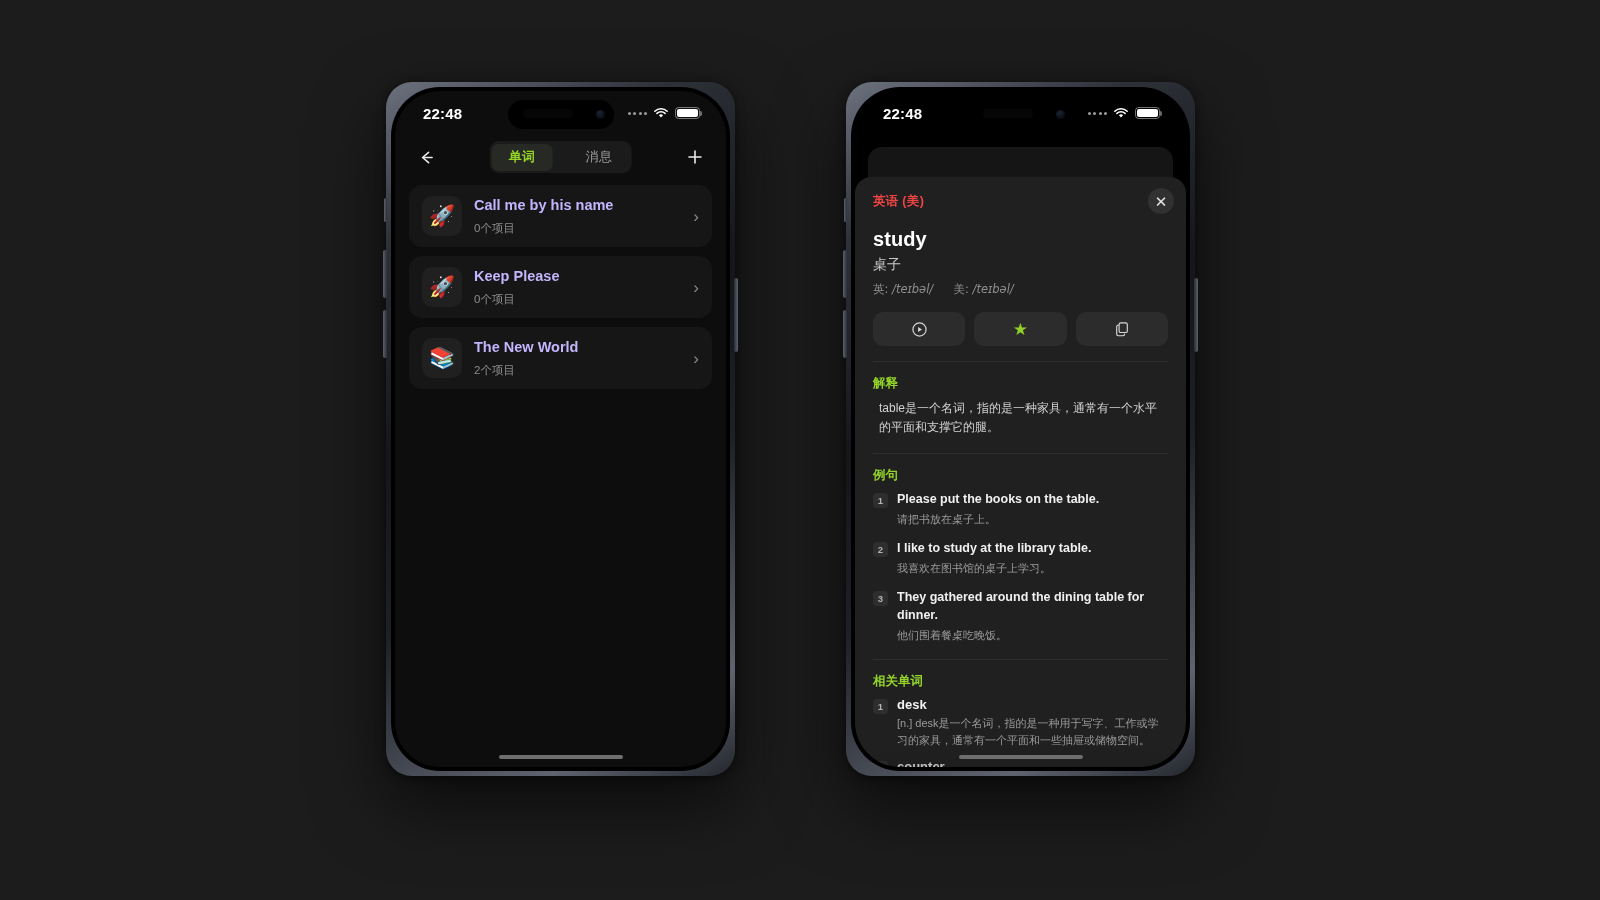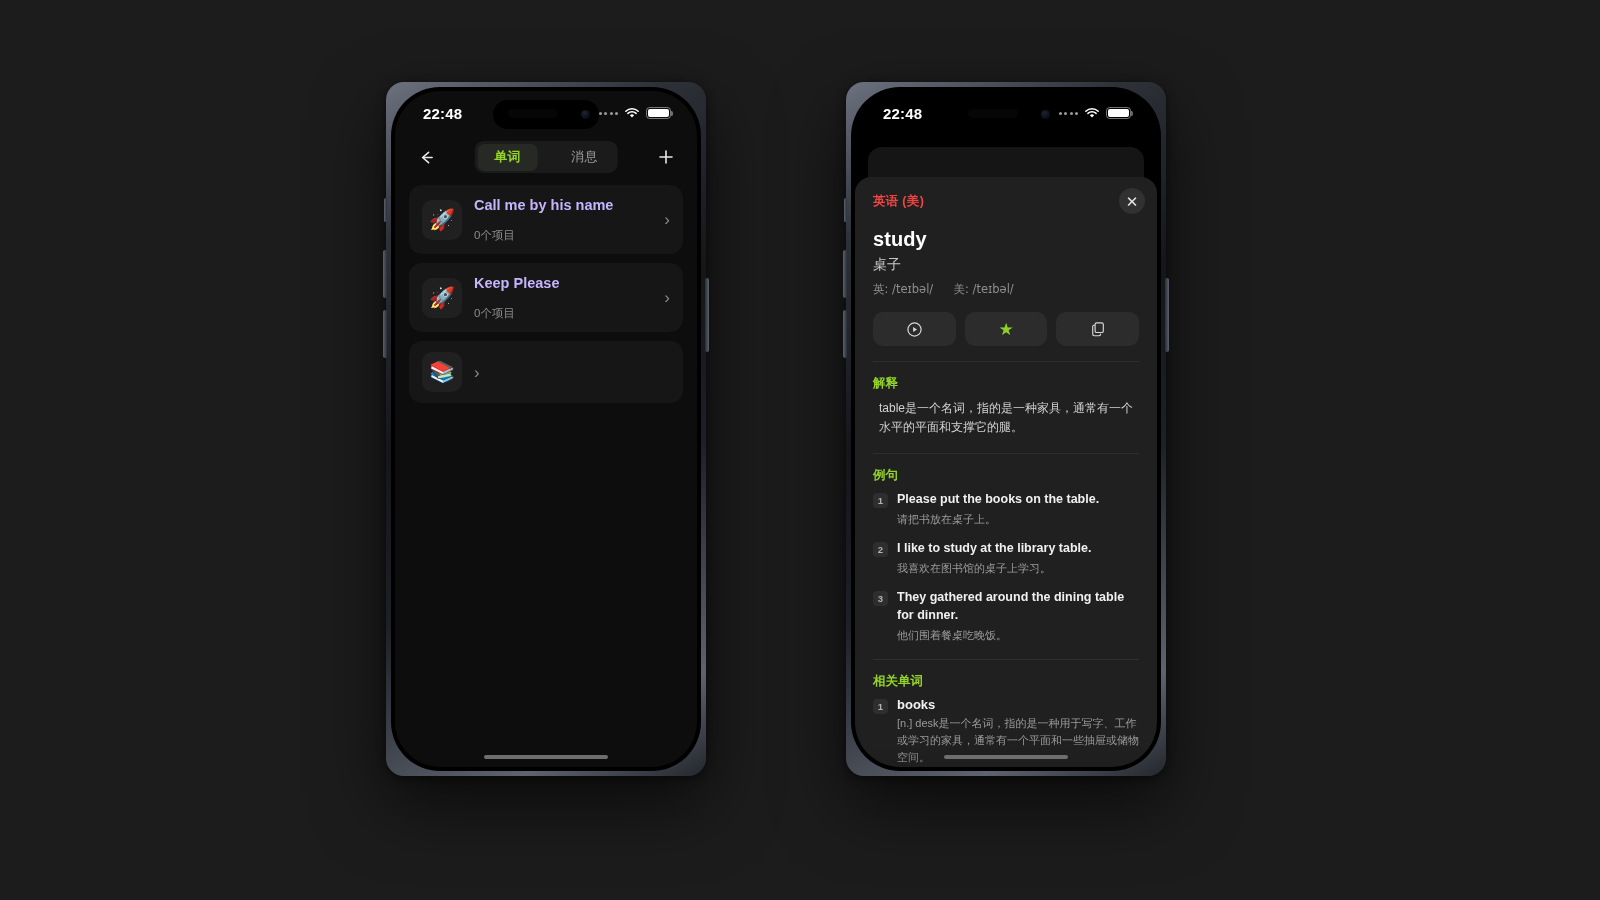--- a/index.html
+++ b/index.html
@@ -7,22 +7,22 @@
   body {
     background:#1c1c1c;
     font-family:"Liberation Sans","DejaVu Sans",sans-serif;
     position:relative;
   }
   .stage { position:absolute; inset:0; }
 
   
   .phone {
     position:absolute;
-    width:320px; height:694px;
-    border-radius:18px;
+    width:349px; height:694px;
+    border-radius:26px;
     background:linear-gradient(150deg,#6d7280 0%,#2d3138 18%,#14161a 42%,#1d2026 62%,#5e636f 88%,#23262c 100%);
     padding:5px;
     box-shadow:0 28px 70px rgba(0,0,0,.62), 0 2px 10px rgba(0,0,0,.5);
   }
   .phone-inner {
     width:100%; height:100%;
     border-radius:49px;
     background:#000;
     padding:4px;
     overflow:hidden;
@@ -115,21 +115,21 @@
     position:relative;
   }
   .row-emoji {
     width:40px; height:40px; border-radius:10px; background:#202020;
     display:flex; align-items:center; justify-content:center;
     font-size:21px; flex:0 0 auto;
     font-family:"DejaVu Sans",sans-serif;
   }
   .row-text { flex:1 1 auto; min-width:0; }
   .row-title { color:#c4b5fd; font-size:14.5px; font-weight:700; line-height:1.25; }
-  .row-sub { color:#8b8b8b; font-size:11.5px; margin-top:14px; }
+  .row-sub { color:#8b8b8b; font-size:11.5px; margin-top:6px; }
   .row-chev { color:#8a8a8a; font-size:17px; flex:0 0 auto; line-height:1; }
 
   .home-ind {
     position:absolute; bottom:8px; left:50%; transform:translateX(-50%);
     width:124px; height:4.5px; border-radius:3px; background:#6e6e6e; z-index:20;
   }
 
   
   .p2-screen { background:#000; position:relative; height:100%; overflow:hidden; }
   .bg-card {
@@ -149,21 +149,21 @@
     position:absolute; right:12px; top:11px;
     width:26px; height:26px; border-radius:50%;
     background:#313131; color:#e6e6e6;
     display:flex; align-items:center; justify-content:center;
     font-size:15px; cursor:pointer; z-index:5; line-height:1;
   }
   .lang-tag { color:#ef4444; font-size:12.5px; font-weight:700; letter-spacing:.3px; }
   .word { color:#fff; font-size:20px; font-weight:700; margin-top:18px; letter-spacing:.1px; }
   .word-cn { color:#c8c8c8; font-size:14px; margin-top:5px; }
   .phonetics { color:#8e8e8e; font-size:11.5px; margin-top:8px; font-family:"DejaVu Sans",sans-serif; }
-  .phonetics .ipa { }
+  .phonetics .ipa { font-style:italic; }
   .phonetics .sp { display:inline-block; width:13px; }
 
   .actions { display:flex; gap:9px; margin-top:15px; }
   .act-btn {
     flex:1 1 0; height:34px; border-radius:10px; background:#2c2c2c;
     display:flex; align-items:center; justify-content:center; cursor:pointer;
     color:#d8d8d8;
   }
   .act-btn.star { color:#8fd128; font-size:17px; line-height:1; }
 
@@ -265,20 +265,24 @@
           <div class="list-row">
             <div class="row-emoji">🚀</div>
             <div class="row-text">
               <div class="row-title">Keep Please</div>
               <div class="row-sub">0个项目</div>
             </div>
             <div class="row-chev">›</div>
           </div>
           <div class="list-row">
             <div class="row-emoji">📚</div>
+            <div class="row-text">
+              <div class="row-title">The New World</div>
+              <div class="row-sub">2个项目</div>
+            </div>
             <div class="row-chev">›</div>
           </div>
         </div>
 
         <div class="home-ind"></div>
       </div>
     </div>
   </div>
 
   <div class="phone p2" id="phone2">
@@ -379,21 +383,21 @@
                 </div>
               </div>
 
               <div class="divider"></div>
 
               <div class="sec-title">相关单词</div>
 
               <div class="rel-item">
                 <div class="ex-num">1</div>
                 <div class="rel-body">
-                  <div class="rel-word">books</div>
+                  <div class="rel-word">desk</div>
                   <div class="rel-def">[n.] desk是一个名词，指的是一种用于写字、工作或学习的家具，通常有一个平面和一些抽屉或储物空间。</div>
                 </div>
               </div>
               <div class="rel-item">
                 <div class="ex-num">2</div>
                 <div class="rel-body">
                   <div class="rel-word">counter</div>
                   <div class="rel-def"></div>
                 </div>
               </div>

